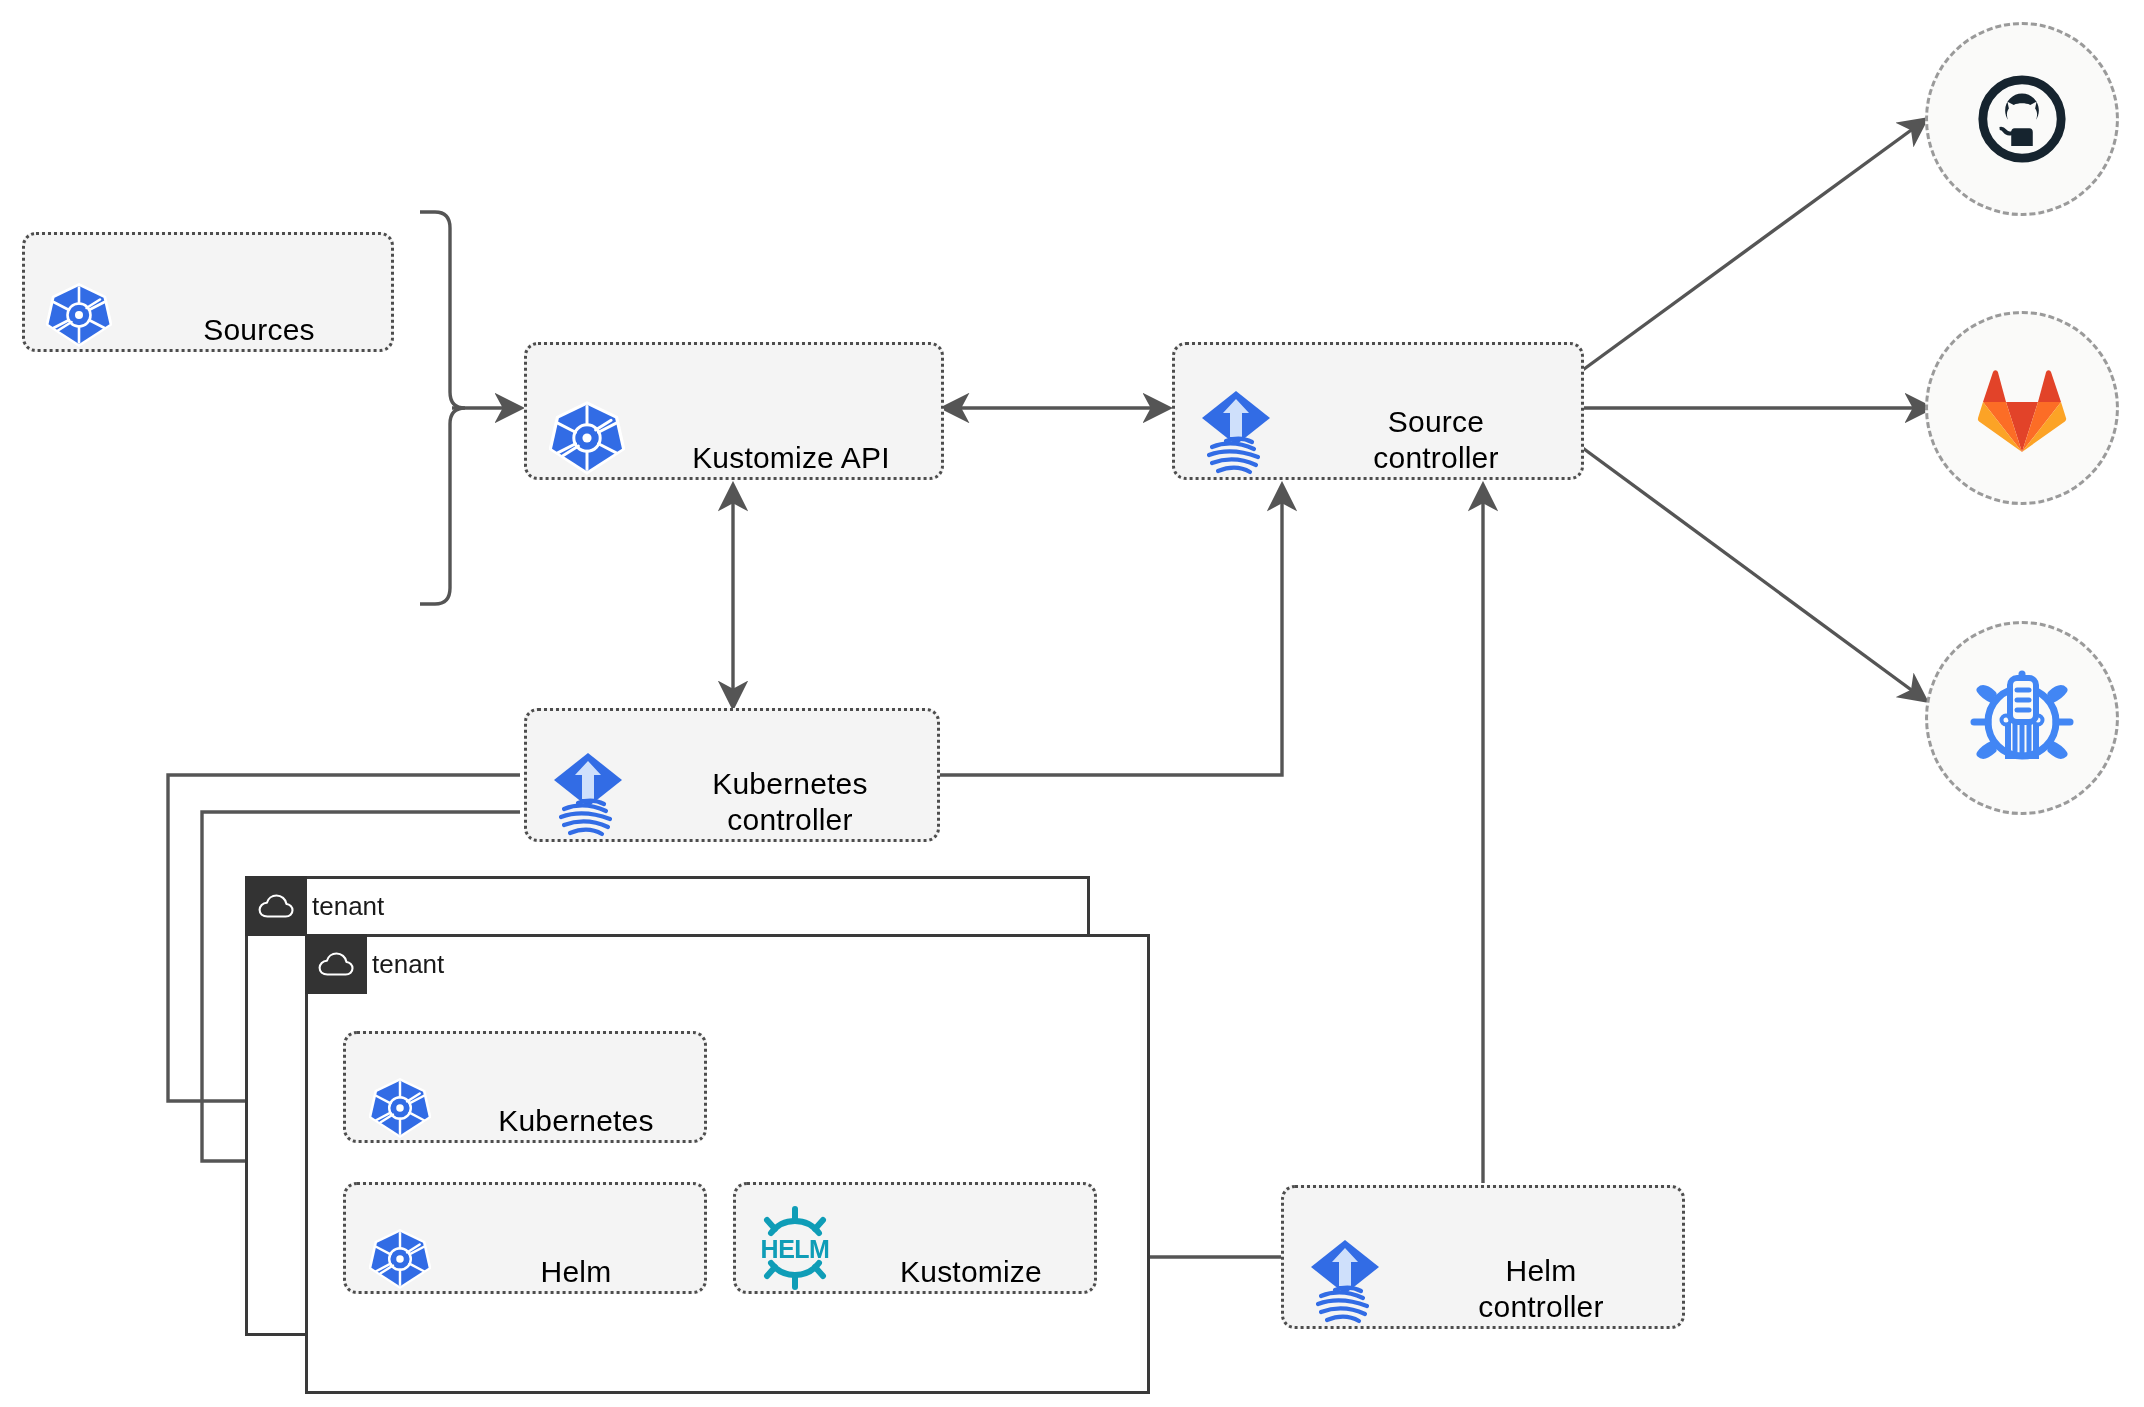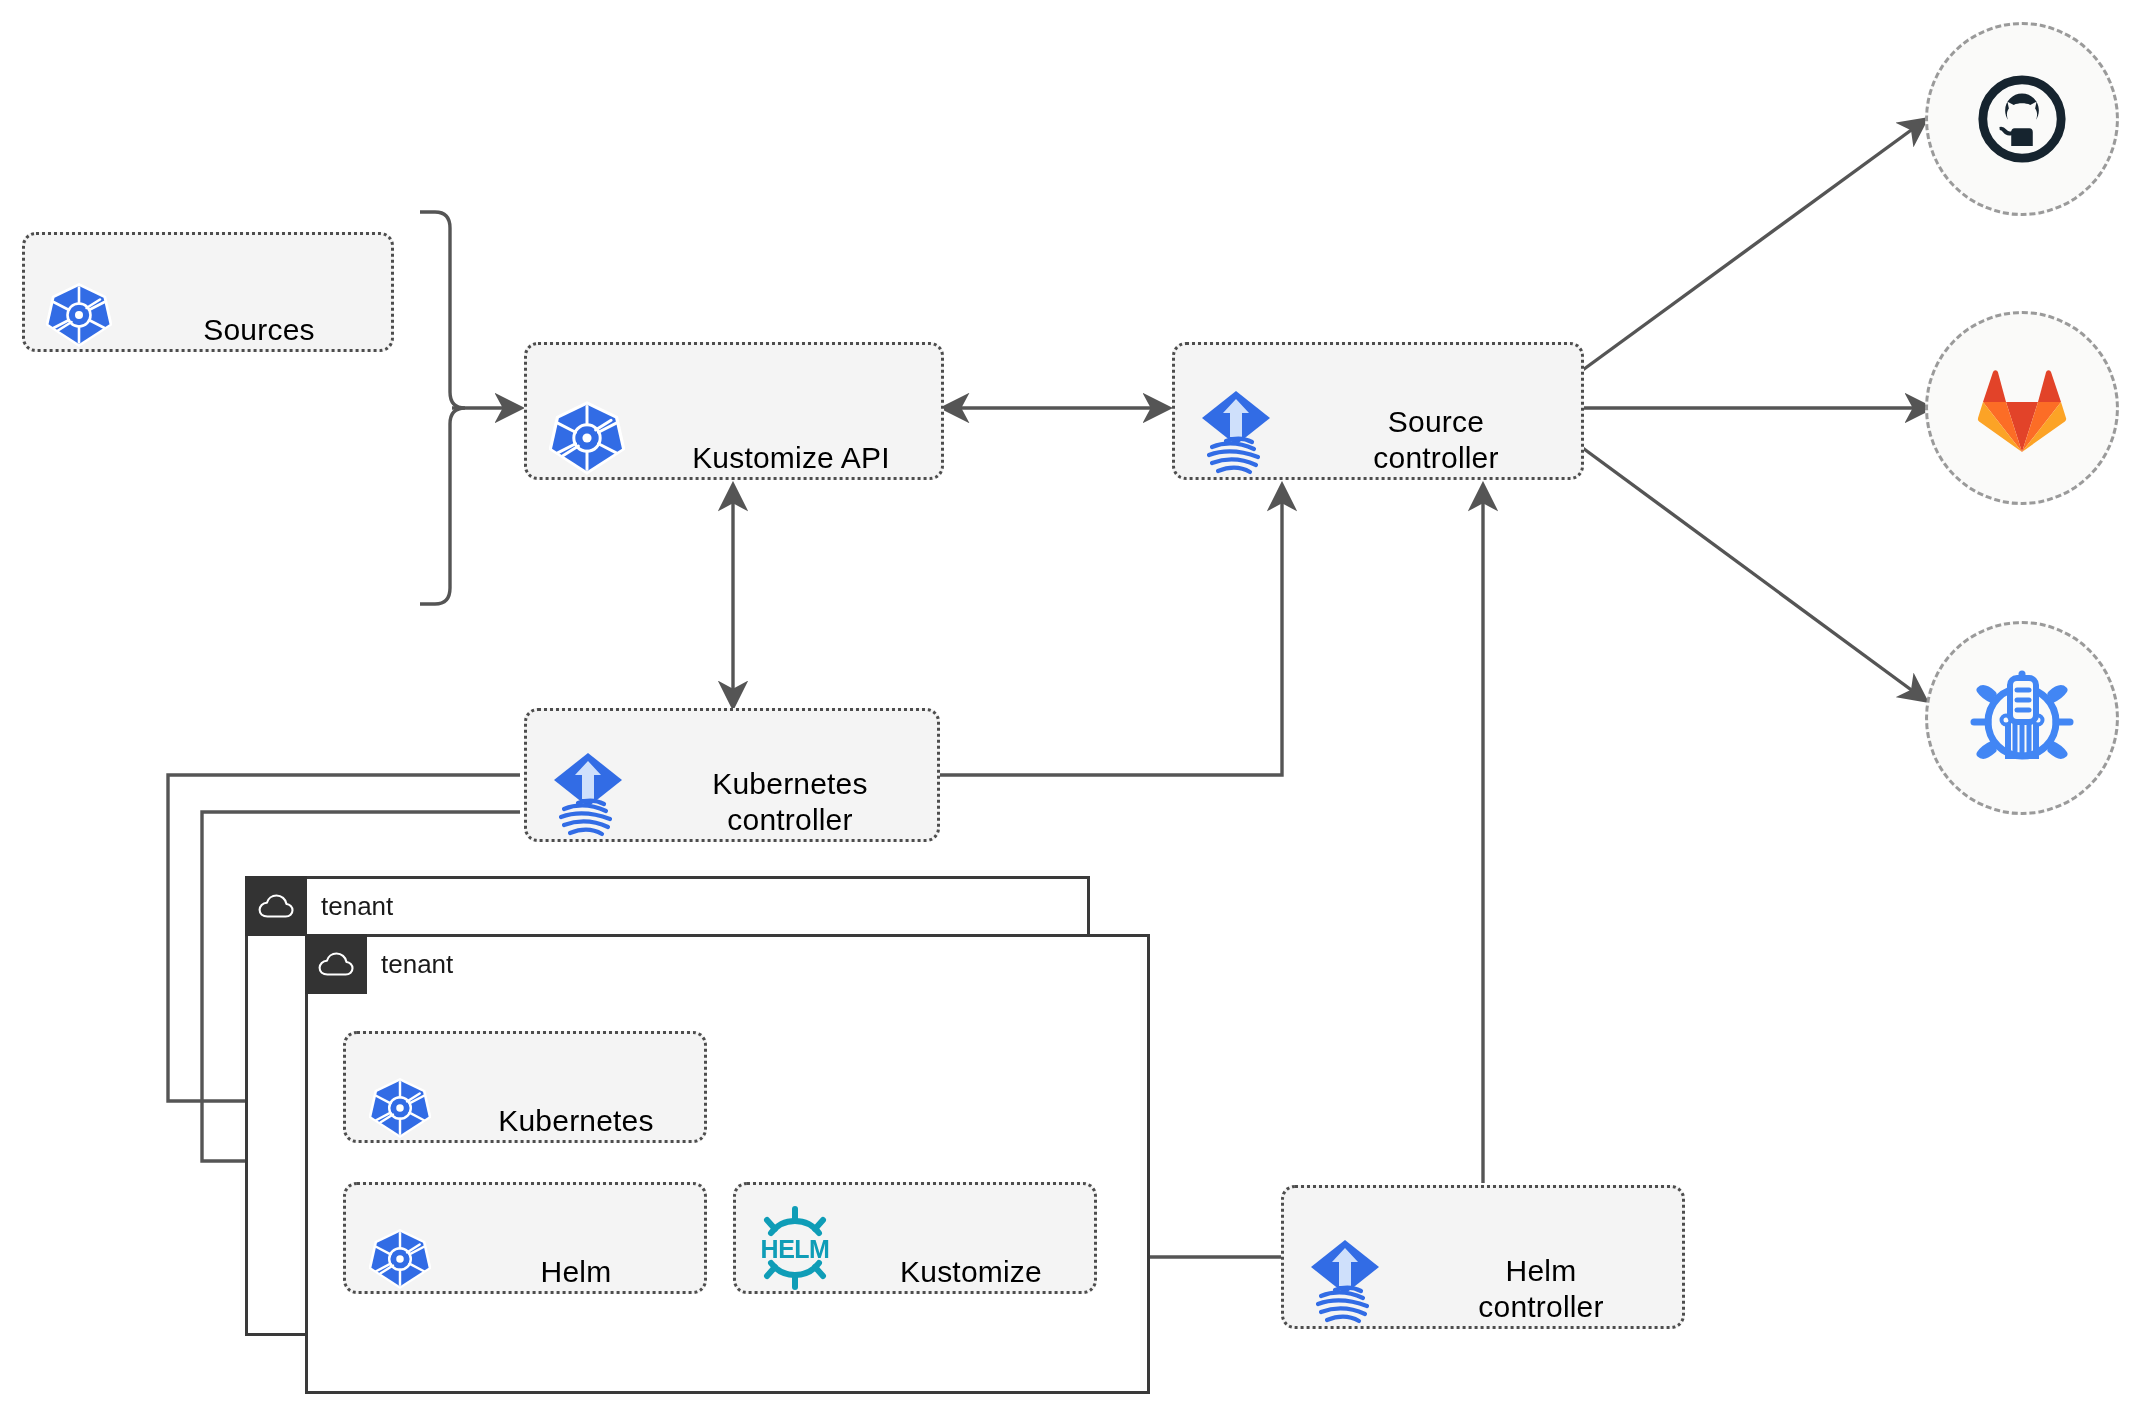--- a/index.html
+++ b/index.html
@@ -40,21 +40,21 @@
   }
   .tenant .tab{
     position:absolute;left:-3px;top:-3px;height:60px;
     display:flex;align-items:center;
   }
   .tenant .tab .cloudbox{
     width:62px;height:60px;background:#333333;
     display:flex;align-items:center;justify-content:center;
   }
   .tenant .tab .tname{
-    color:#1a1a1a;font-size:26px;padding-left:14px;
+    color:#1a1a1a;font-size:26px;padding-left:5px;
     background:#fff;white-space:nowrap;
   }
 
   .k8s-svg,.flux-svg{display:block;}
 </style>
 </head>
 <body>
 
 <div id="stage">
 

